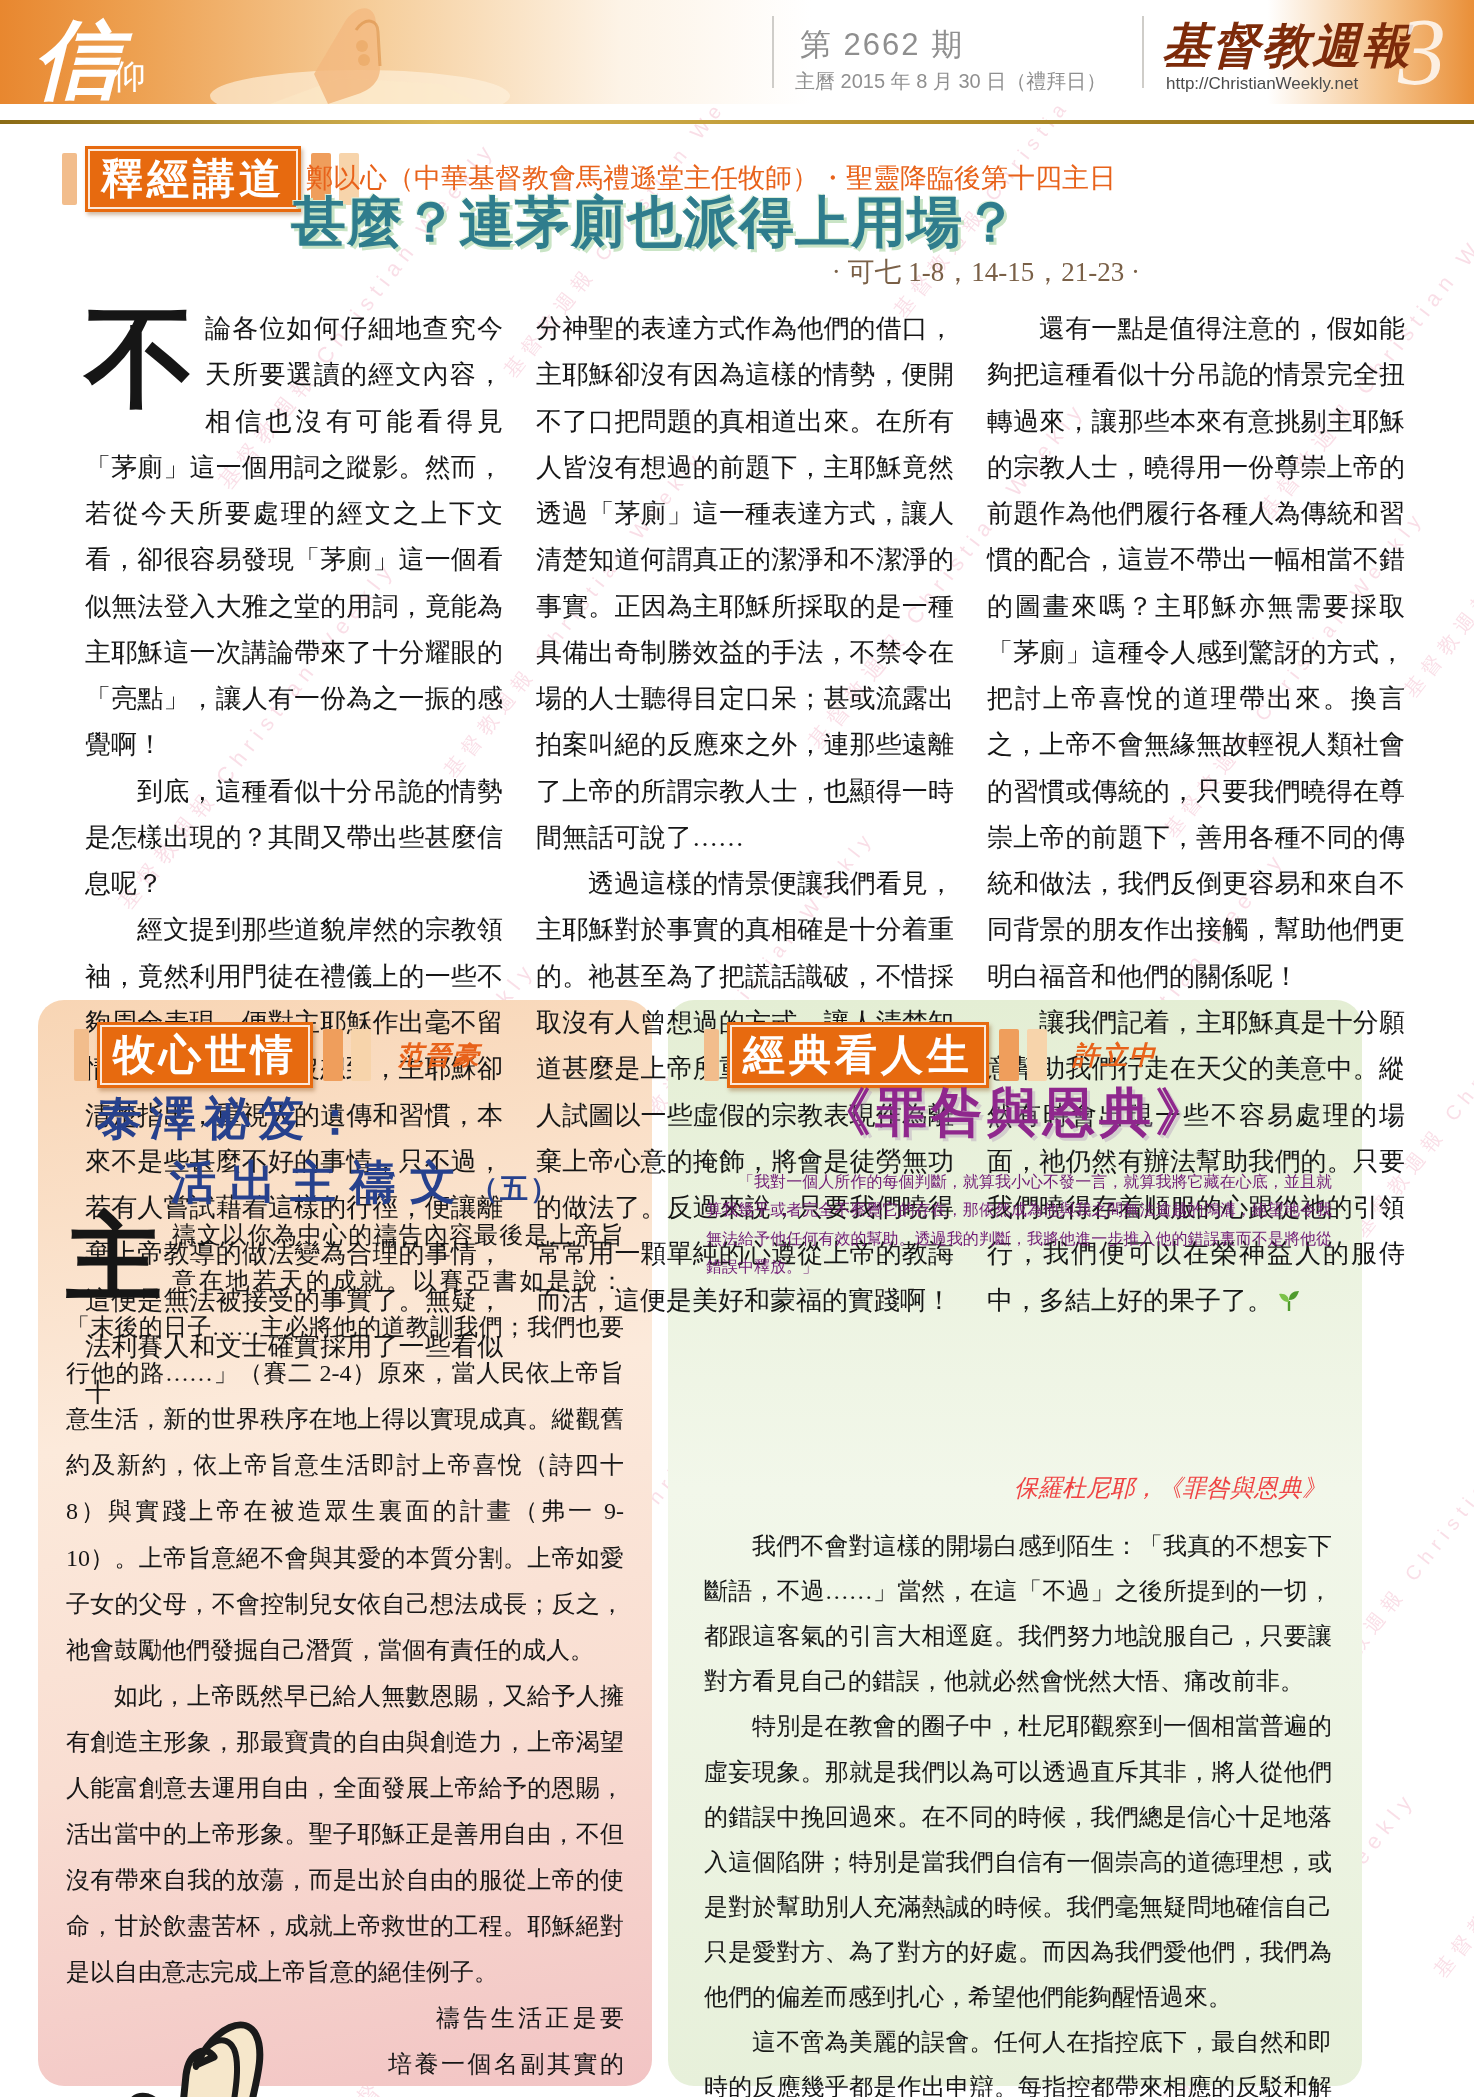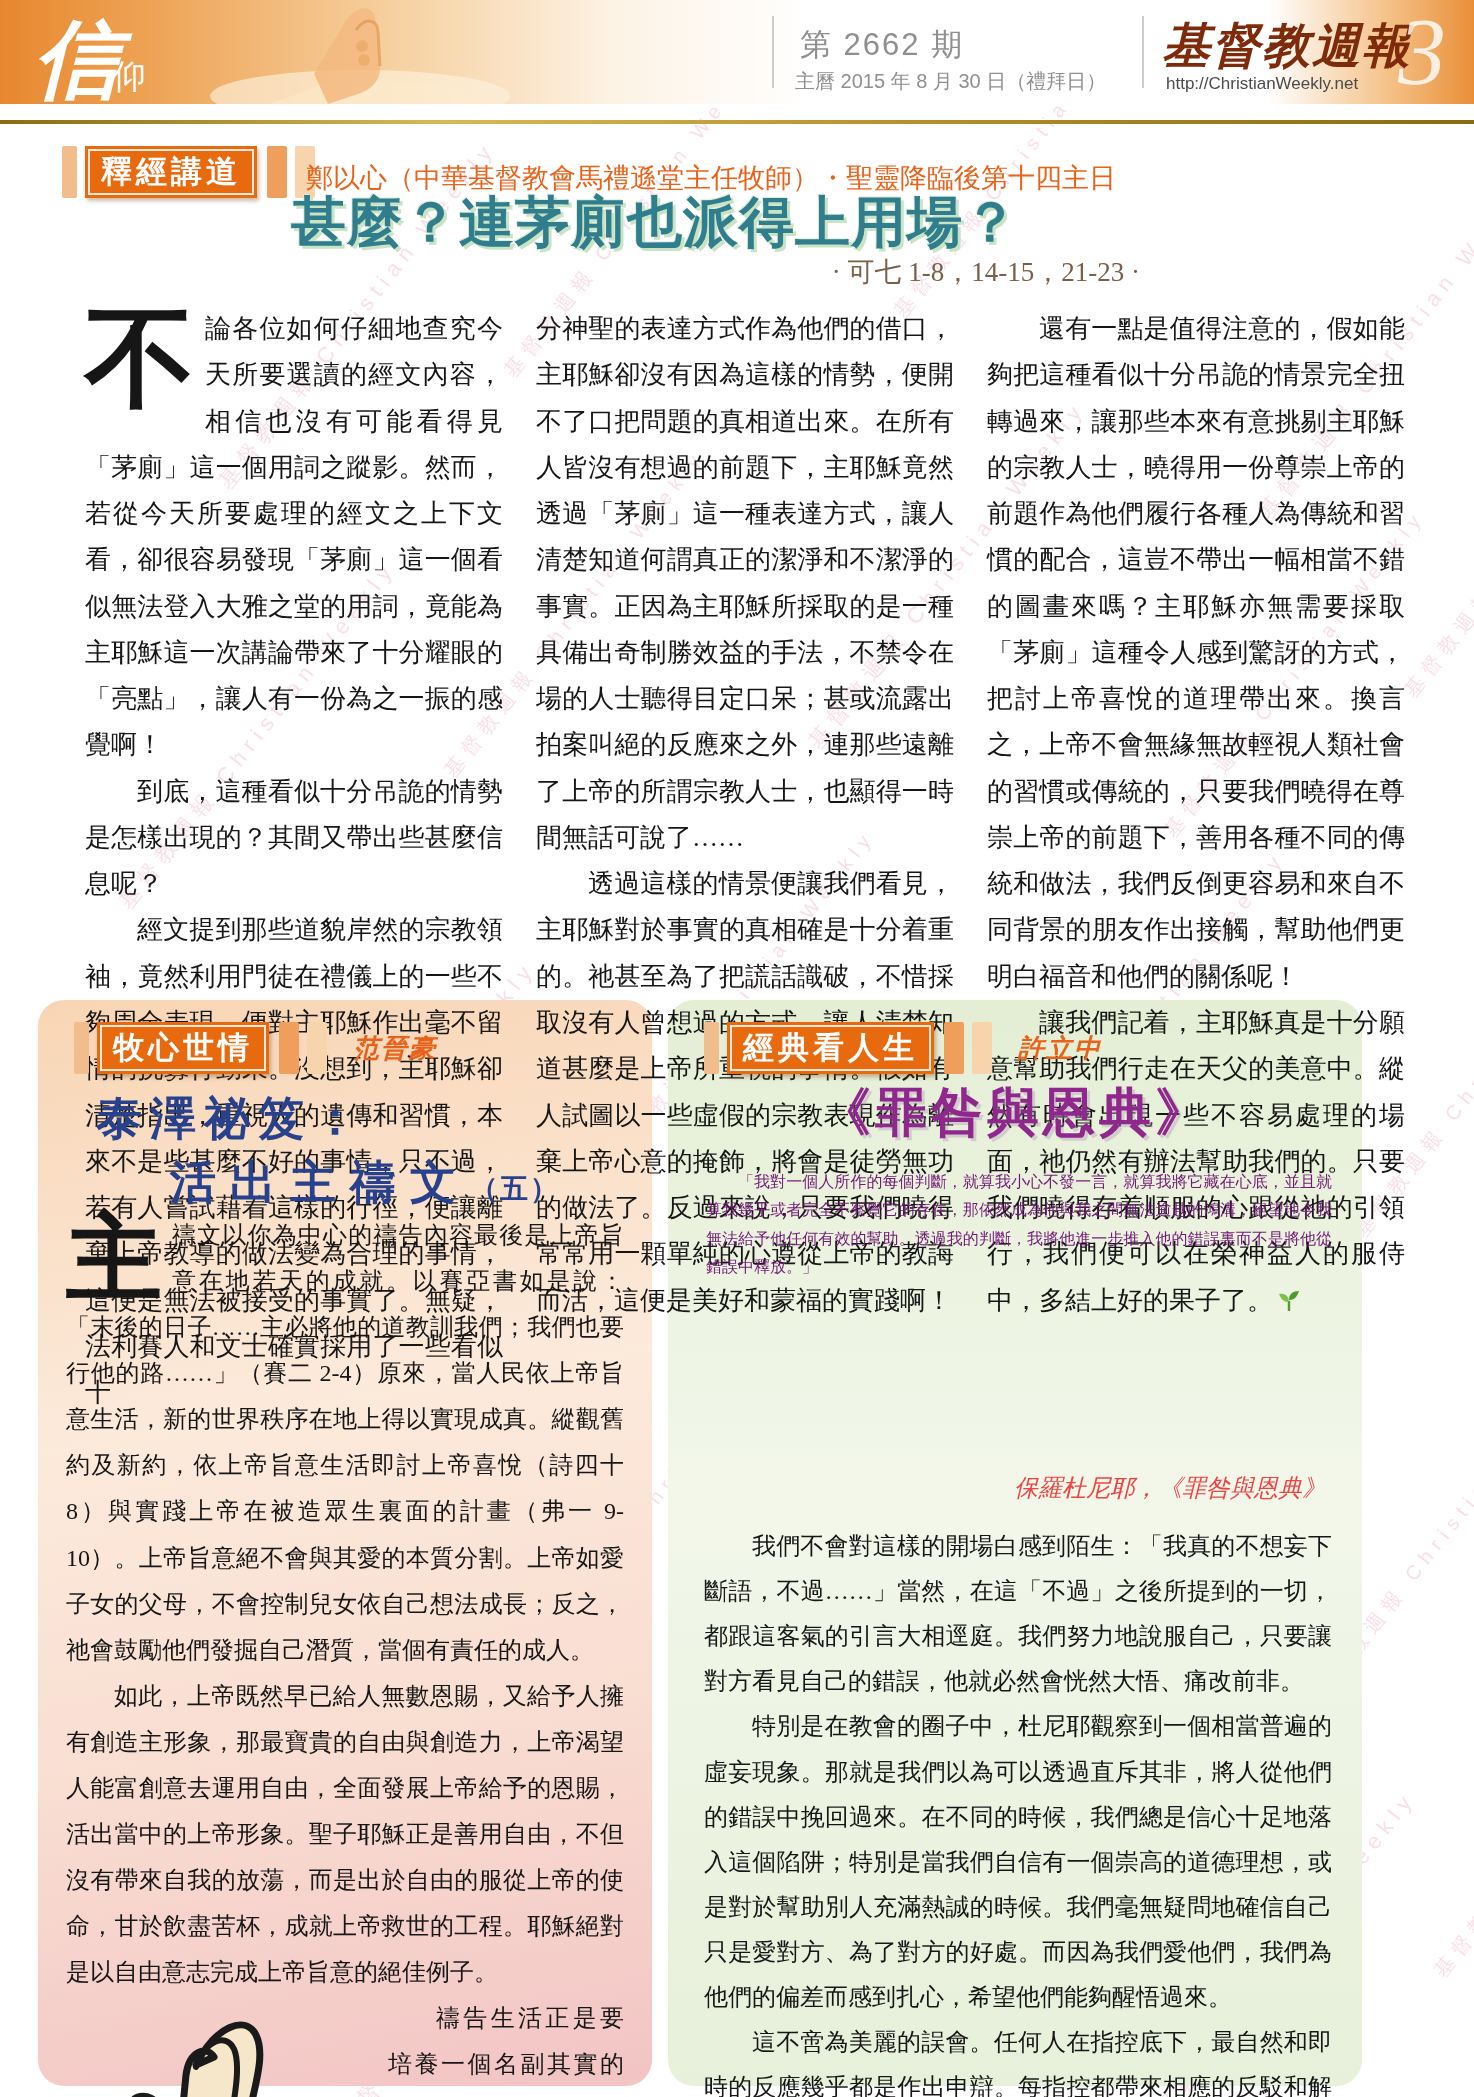--- a/index.html
+++ b/index.html
@@ -30,21 +30,21 @@
     color:rgba(255,255,255,.82);font-family:"Liberation Serif",serif;z-index:3;}
   .gold-rule{position:absolute;left:0;top:120px;width:1474px;height:4px;z-index:2;
     background:linear-gradient(90deg,#8a6a14,#d9b857 30%,#b8922e 60%,#8a6a14);}
   
   .kicker{position:absolute;display:flex;align-items:center;z-index:4;}
   .kbar{display:inline-block;border-radius:2px;}
   .kbar.b1{width:15px;height:52px;background:#f2bd8c;margin-right:8px;}
   .kbar.b2{width:20px;height:52px;background:#ef9e5c;margin-left:10px;}
   .kbar.b3{width:20px;height:52px;background:#f7d4ab;margin-left:8px;}
   .kbox{background:#e76a0f;color:#fff;font-family:"Liberation Sans","DejaVu Sans",sans-serif;
-    font-weight:bold;font-size:31px;letter-spacing:4px;padding:5px 16px;
+    font-weight:bold;font-size:42px;letter-spacing:4px;padding:5px 16px;
     box-shadow:inset 0 0 0 3px #e76a0f, inset 0 0 0 5px rgba(255,255,255,.85),2px 3px 4px rgba(120,60,0,.35);}
   .kauthor{margin-left:26px;color:#e8621a;font-family:"Liberation Sans","DejaVu Sans",sans-serif;
     font-weight:bold;font-size:26px;letter-spacing:2px;font-style:italic;}
   
   .sermon-byline{position:absolute;left:306px;top:160px;width:1000px;font-size:27px;color:#e8621a;
     font-family:"Liberation Sans","DejaVu Sans",sans-serif;z-index:4;}
   .sermon-title{position:absolute;left:240px;top:186px;width:830px;text-align:center;z-index:4;
     font-size:55px;font-weight:bold;color:#2f7d8d;letter-spacing:1px;
     text-shadow:3px 3px 0 #c9e4c5,-1px -1px 0 #dcefd9;}
   .sermon-scripture{position:absolute;left:740px;top:254px;width:400px;text-align:right;

